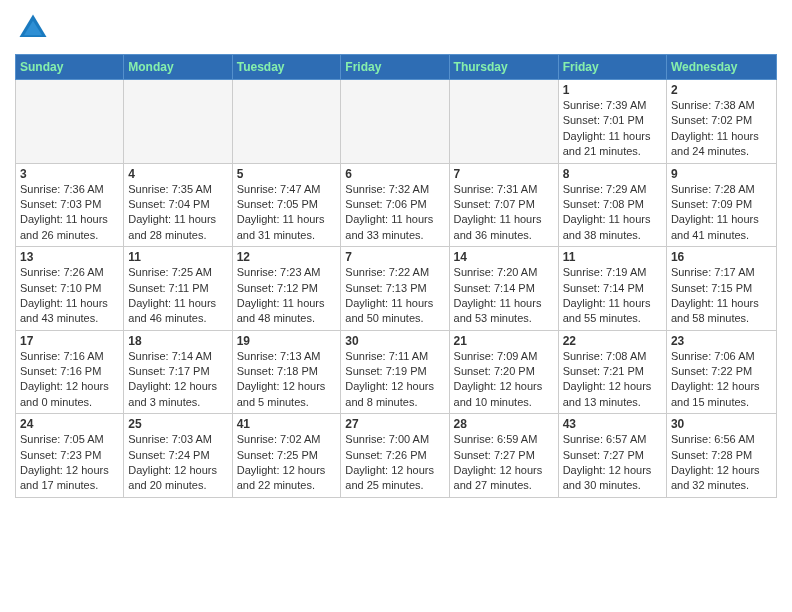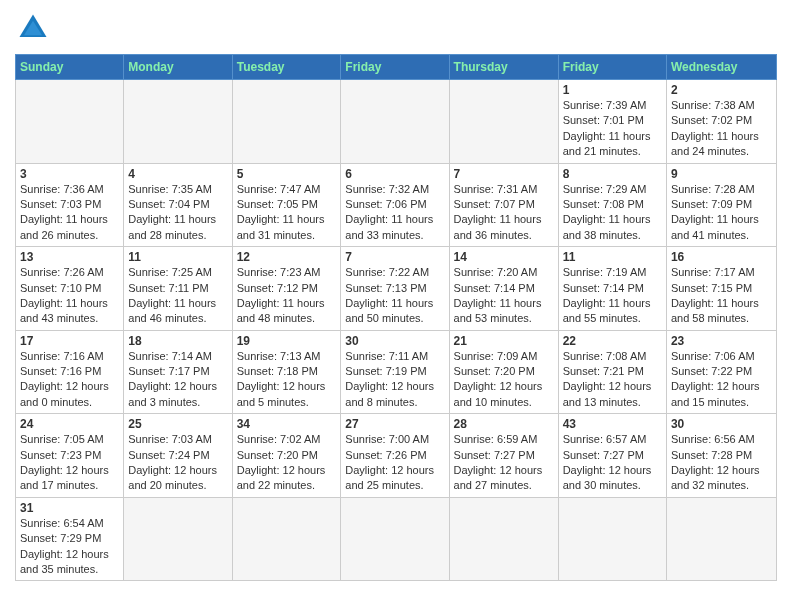--- a/index.html
+++ b/index.html
@@ -284,23 +284,23 @@
 Sunset: 7:23 PM
 Daylight: 12 hours and 17 minutes.</div>
           </td>
           <td>
             <span class="day-num">25</span>
             <div class="day-info">Sunrise: 7:03 AM
 Sunset: 7:24 PM
 Daylight: 12 hours and 20 minutes.</div>
           </td>
           <td>
-            <span class="day-num">34</span>
+            <span class="day-num">41</span>
             <div class="day-info">Sunrise: 7:02 AM
-Sunset: 7:20 PM
+Sunset: 7:25 PM
 Daylight: 12 hours and 22 minutes.</div>
           </td>
           <td>
             <span class="day-num">27</span>
             <div class="day-info">Sunrise: 7:00 AM
 Sunset: 7:26 PM
 Daylight: 12 hours and 25 minutes.</div>
           </td>
           <td>
             <span class="day-num">28</span>
@@ -313,30 +313,16 @@
             <div class="day-info">Sunrise: 6:57 AM
 Sunset: 7:27 PM
 Daylight: 12 hours and 30 minutes.</div>
           </td>
           <td>
             <span class="day-num">30</span>
             <div class="day-info">Sunrise: 6:56 AM
 Sunset: 7:28 PM
 Daylight: 12 hours and 32 minutes.</div>
           </td>
-        </tr>
-        <tr class="last-row">
-          <td>
-            <span class="day-num">31</span>
-            <div class="day-info">Sunrise: 6:54 AM
-Sunset: 7:29 PM
-Daylight: 12 hours and 35 minutes.</div>
-          </td>
-          <td class="empty"></td>
-          <td class="empty"></td>
-          <td class="empty"></td>
-          <td class="empty"></td>
-          <td class="empty"></td>
-          <td class="empty"></td>
         </tr>
       </tbody>
   </table>
 </div>
 
 </body></html>

